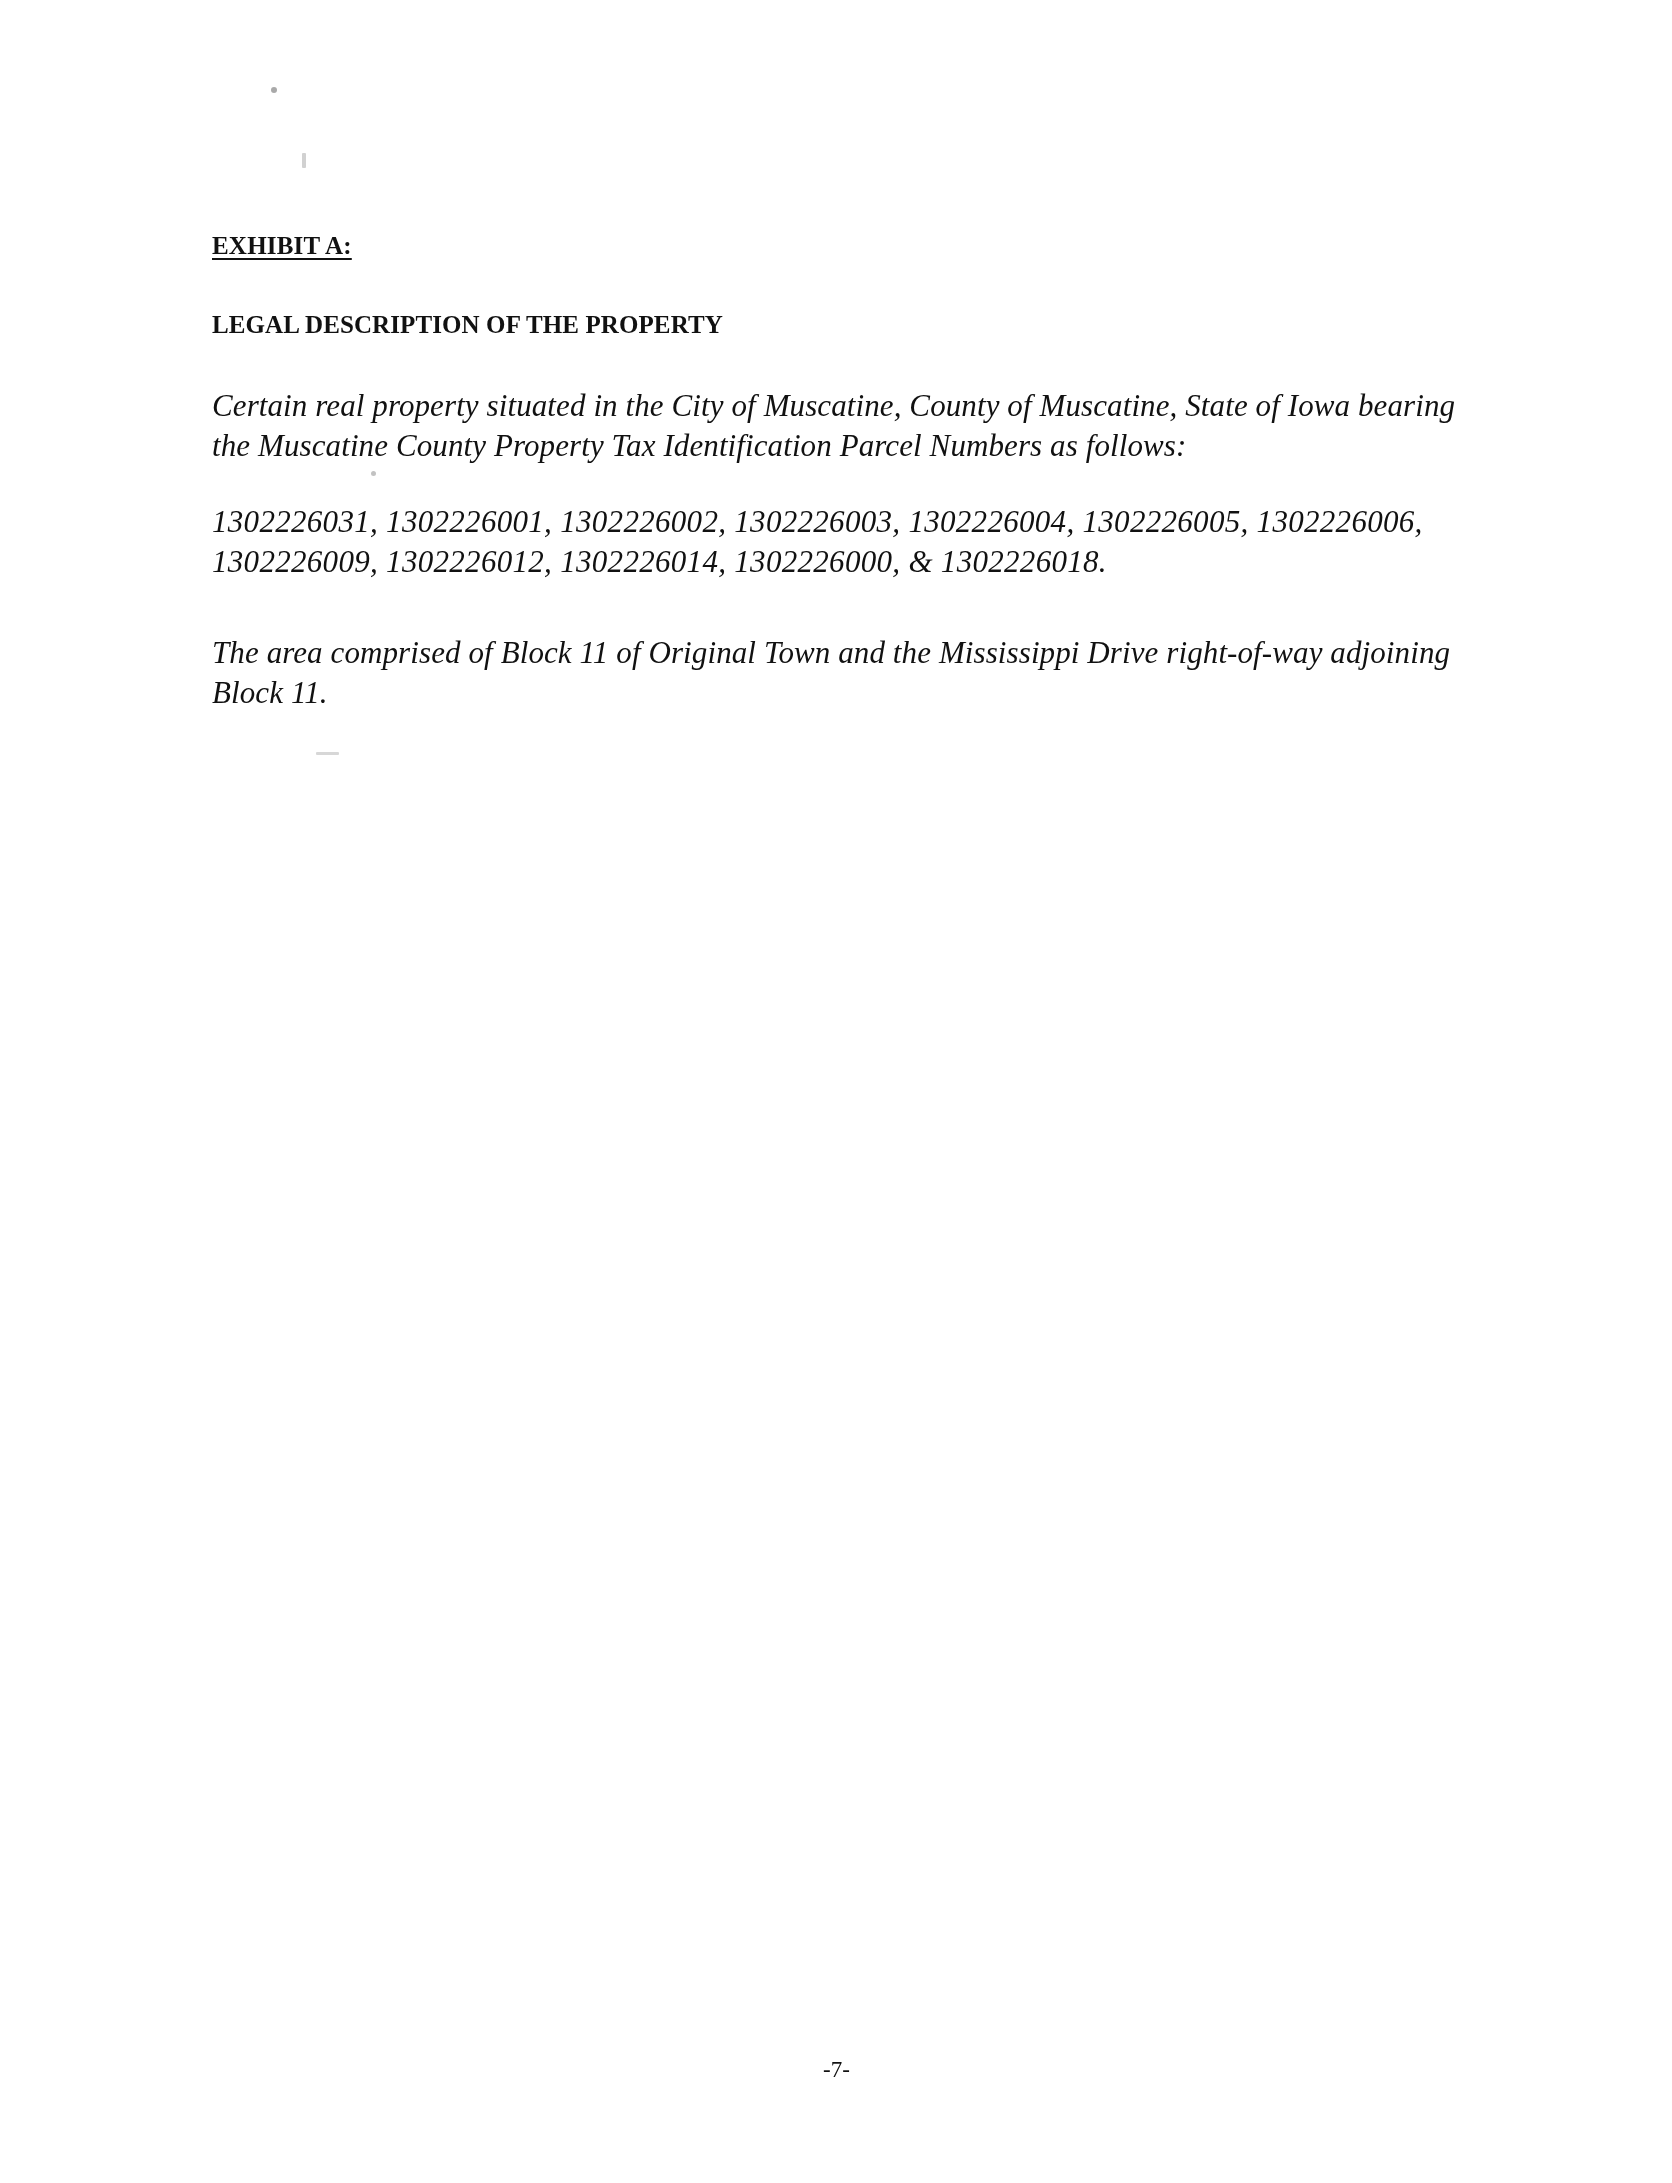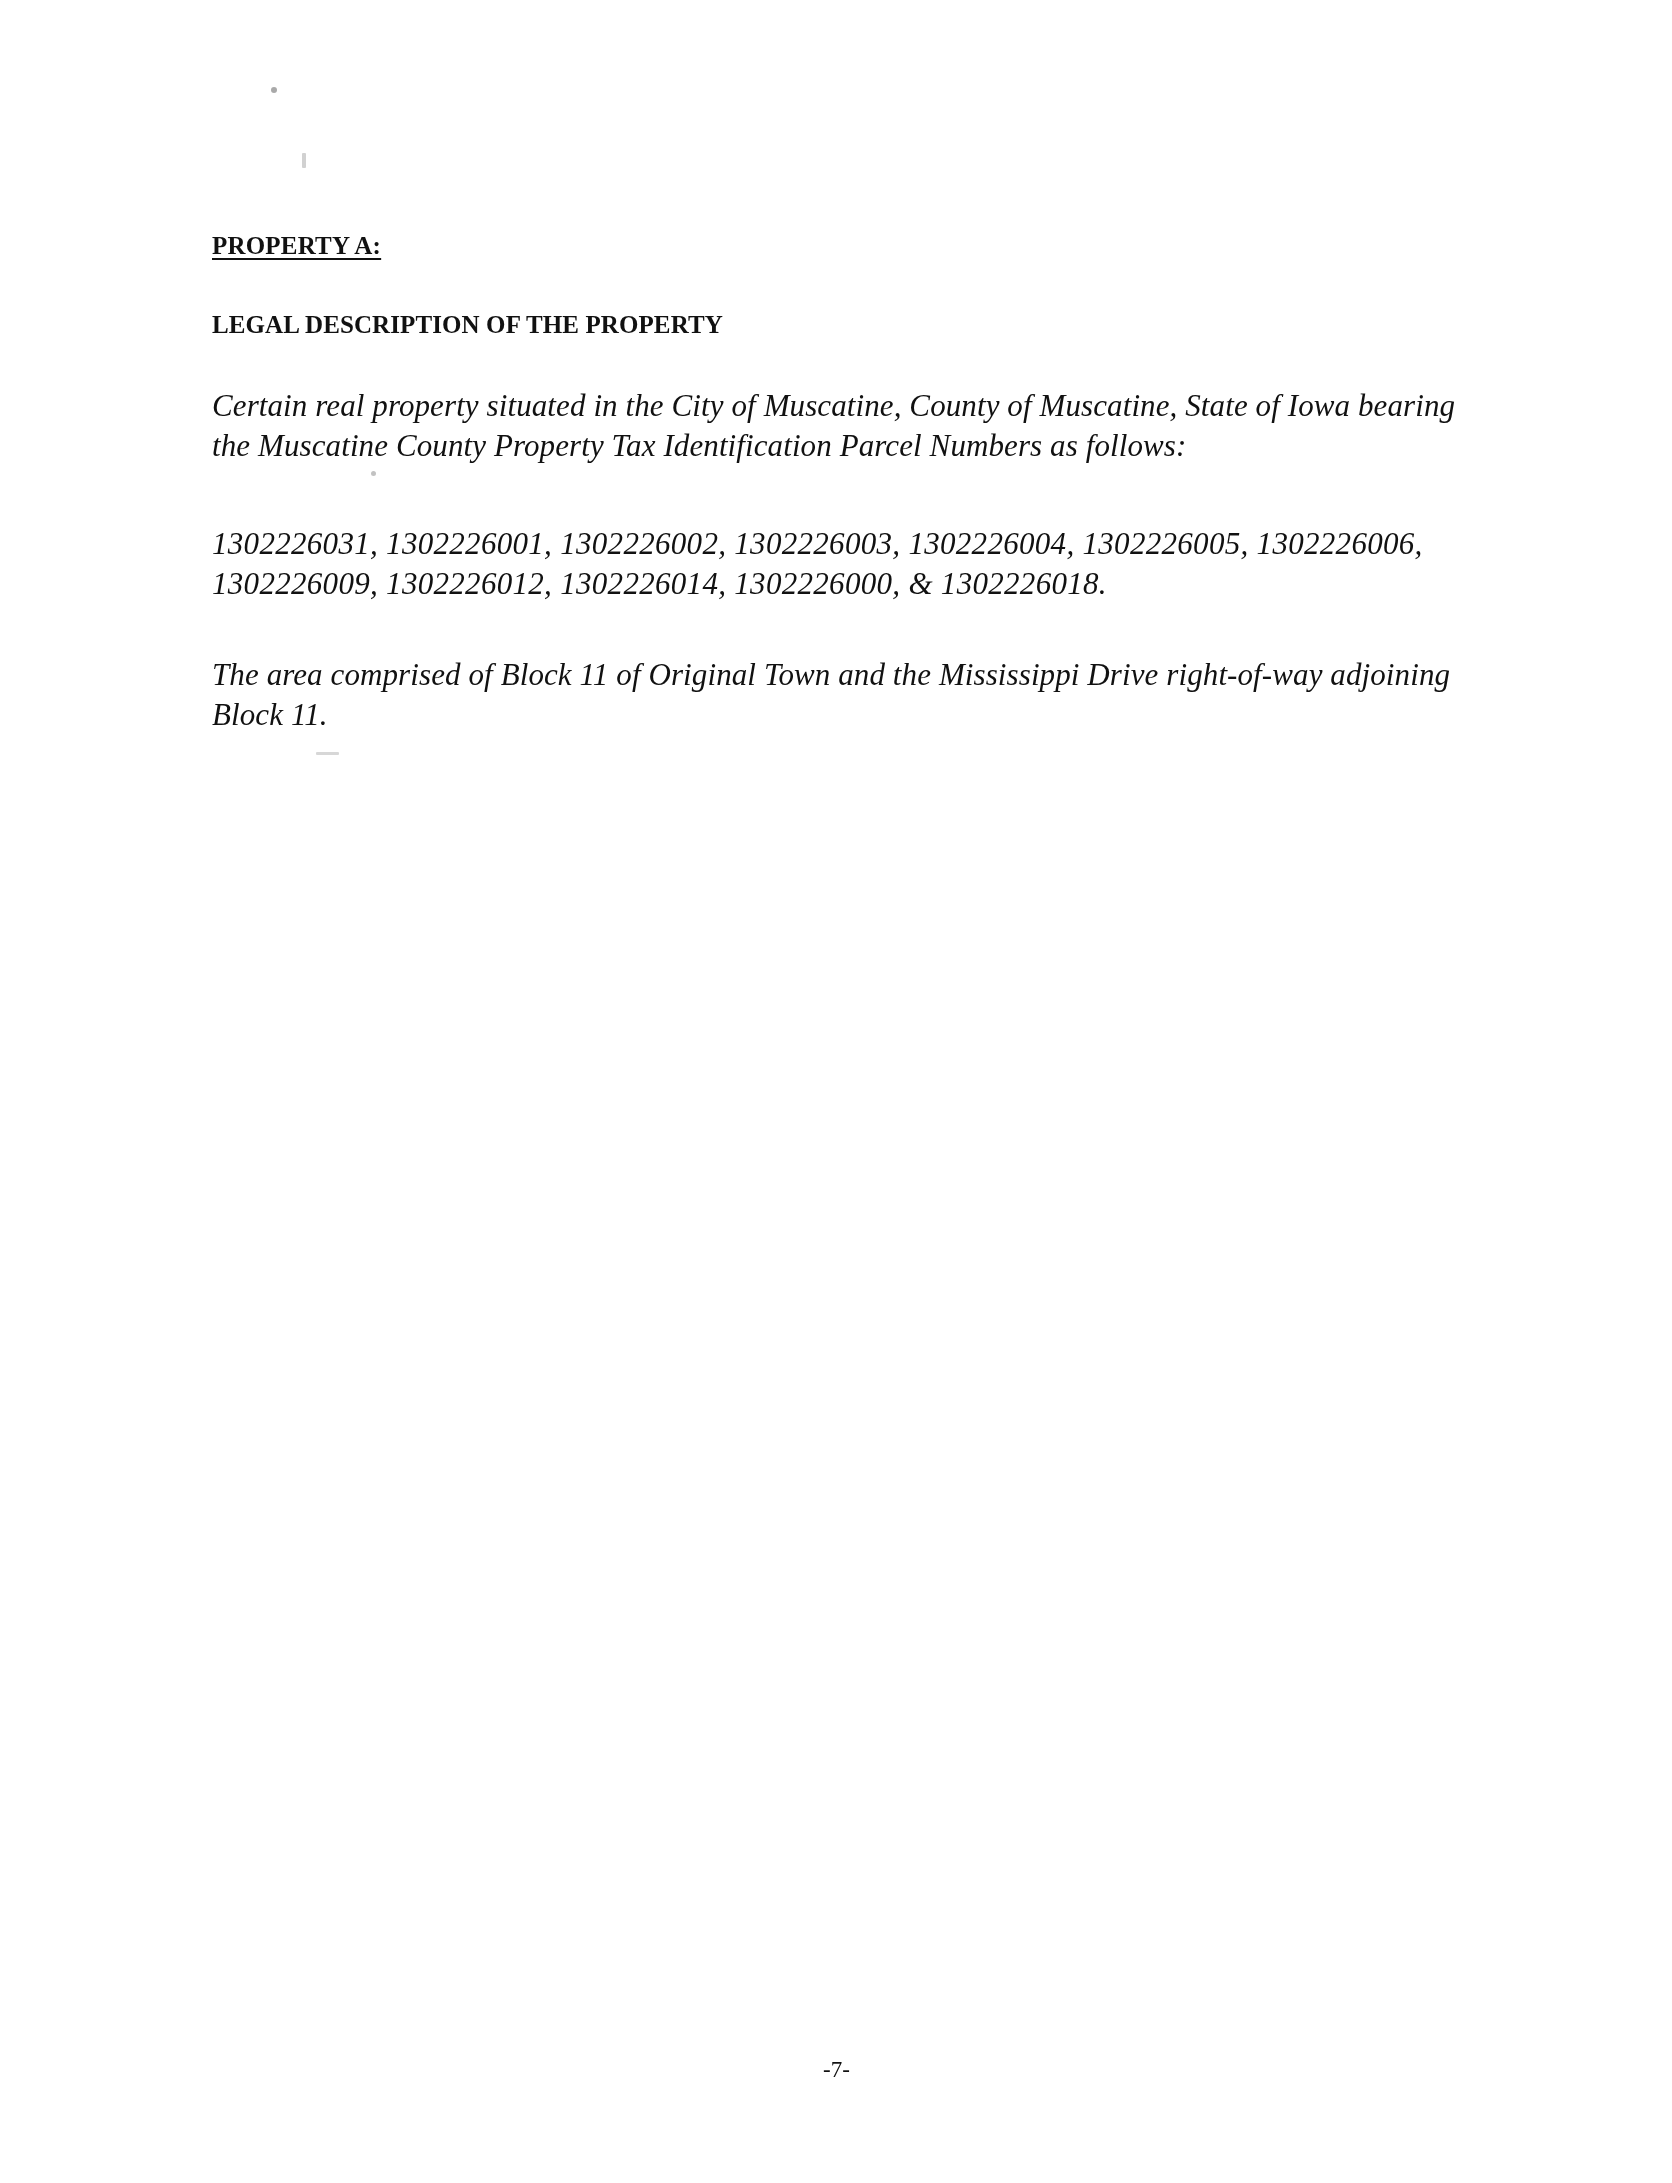--- a/index.html
+++ b/index.html
@@ -60,21 +60,21 @@
 
   .para {
     font-style: italic;
     font-size: 31px;
     line-height: 1.30;
     margin: 47px 0 0 0;
     letter-spacing: 0.1px;
   }
 
   .para.parcels {
-    margin-top: 57px;
+    margin-top: 35px;
     letter-spacing: 0.3px;
   }
 
   .para.area {
     margin-top: 51px;
   }
 
   .page-number {
     position: absolute;
     left: 0;
@@ -92,21 +92,21 @@
 <div class="page">
 
   <span class="speck s1"></span>
   <span class="speck s2"></span>
   <span class="speck s3"></span>
   <span class="speck s4"></span>
 
   <div class="content">
 
     <div>
-      <span class="exhibit-title">PROPERTY A:</span>
+      <span class="exhibit-title">EXHIBIT A:</span>
     </div>
 
     <div class="section-title">LEGAL DESCRIPTION OF THE PROPERTY</div>
 
     <p class="para intro">Certain real property situated in the City of Muscatine, County of Muscatine, State of Iowa bearing the Muscatine County Property Tax Identification Parcel Numbers as follows:</p>
 
     <p class="para parcels">1302226031, 1302226001, 1302226002, 1302226003, 1302226004, 1302226005, 1302226006, 1302226009, 1302226012, 1302226014, 1302226000, &amp; 1302226018.</p>
 
     <p class="para area">The area comprised of Block 11 of Original Town and the Mississippi Drive right-of-way adjoining Block 11.</p>
 

